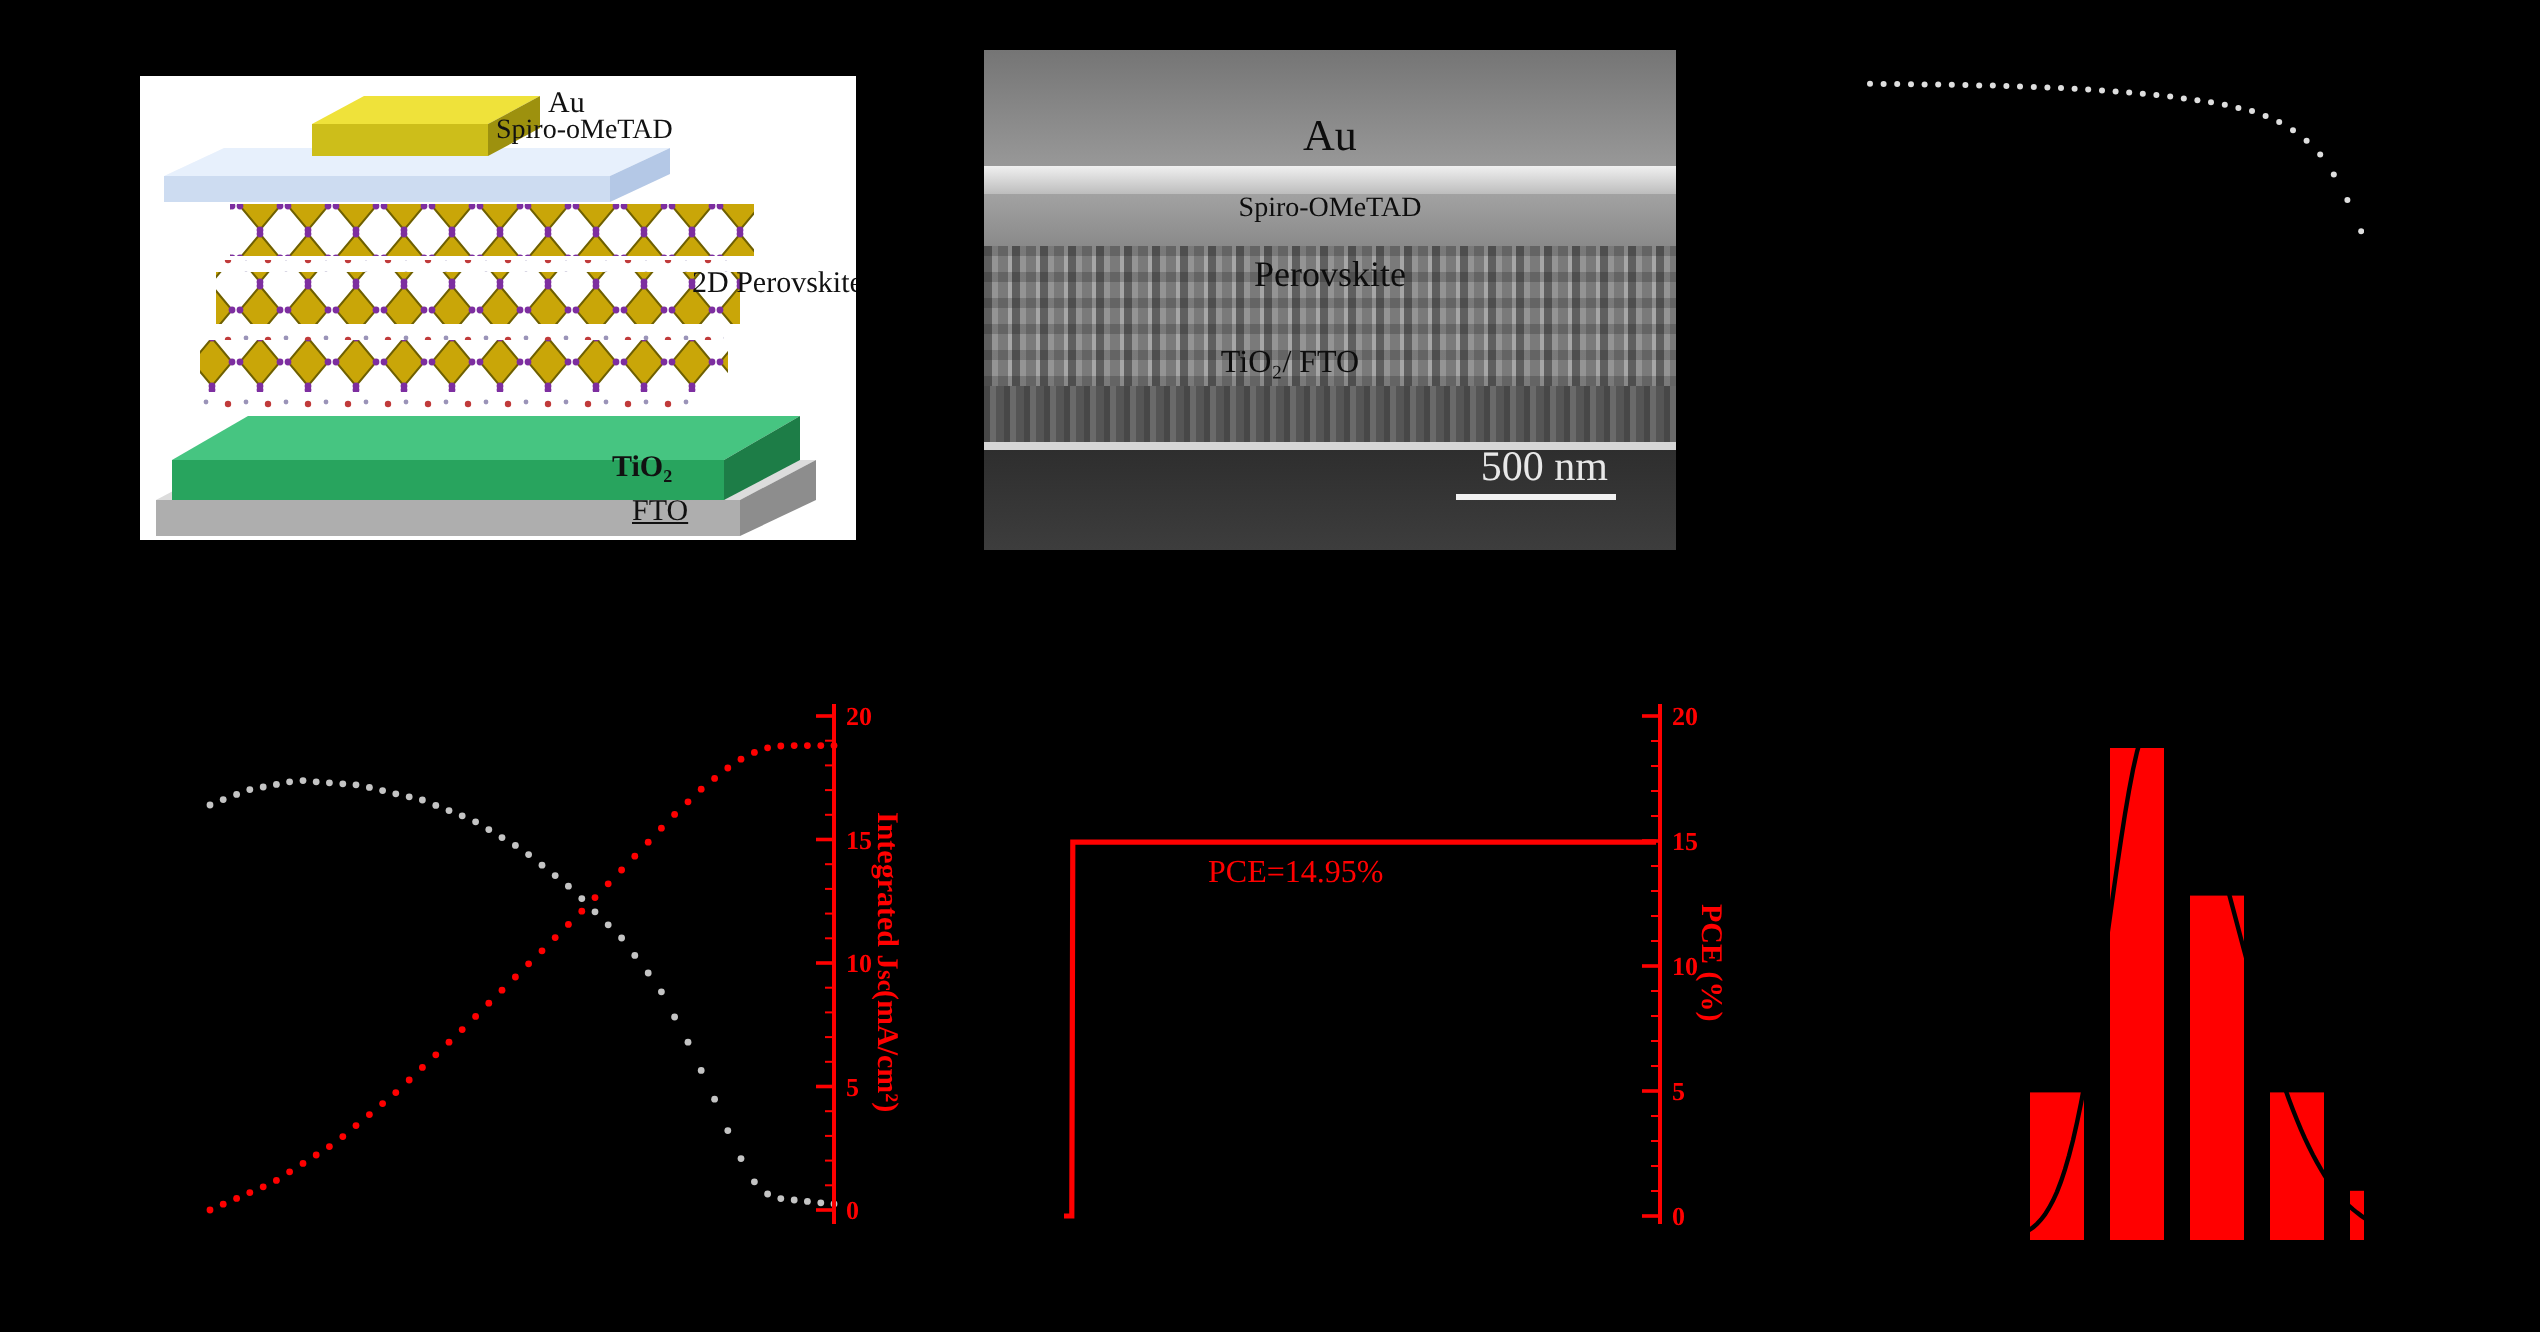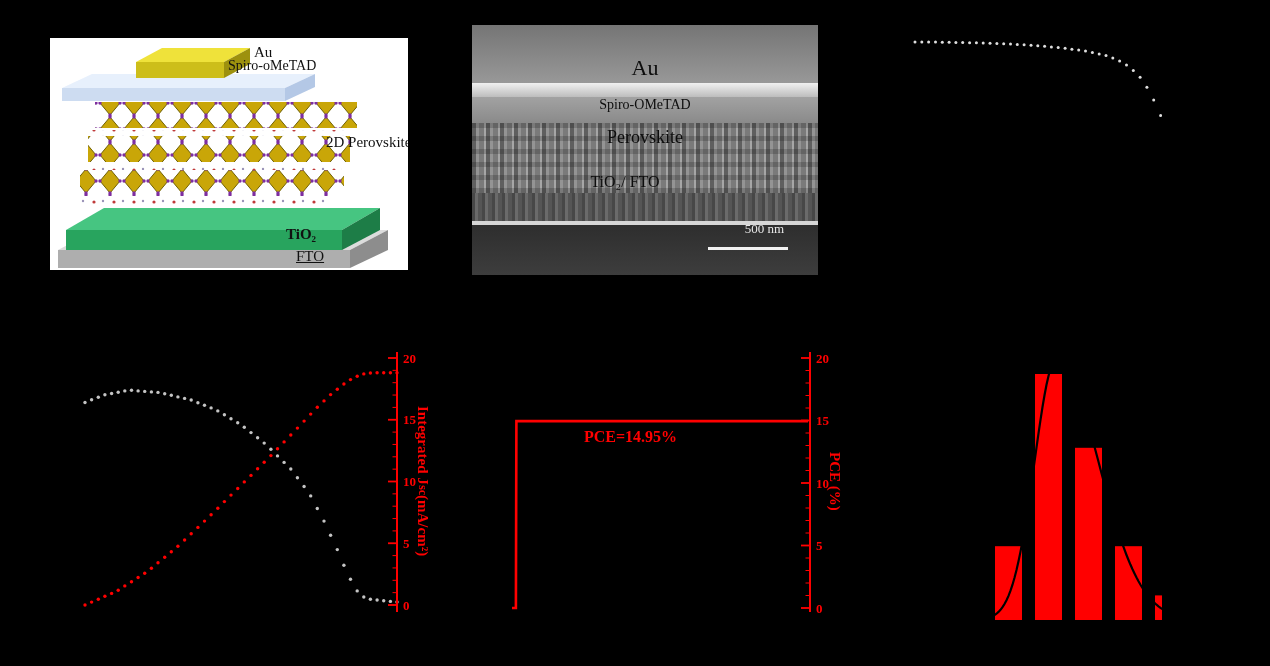--- a/index.html
+++ b/index.html
@@ -1,17 +1,17 @@
 <!DOCTYPE html>
 <html><head>
 <meta charset="utf-8">
 <style>
   html,body{margin:0;padding:0;background:#000;}
   #canvas{position:relative;width:1162px;height:666px;background:#000;overflow:hidden;
-          font-family:"Liberation Serif",serif;}
+          font-family:"Liberation Serif",serif;margin-left:20px;}
 
   
   #panel-a{position:absolute;left:50px;top:38px;width:358px;height:232px;background:#ffffff;overflow:hidden;}
   .pa-label{position:absolute;color:#111;font-size:15px;white-space:nowrap;}
   #pa-au{left:204px;top:6px;}
   #pa-spiro{left:178px;top:20px;font-size:14px;}
   #pa-pero{left:276px;top:96px;}
   #pa-tio2{left:236px;top:188px;font-weight:bold;}
   #pa-fto{left:246px;top:210px;text-decoration:underline;}
 
@@ -25,31 +25,31 @@
       repeating-linear-gradient(0deg,rgba(0,0,0,.18) 0 5px,rgba(255,255,255,0) 5px 13px),
       repeating-linear-gradient(90deg,#5f5f5f 0 4px,#949494 4px 7px,#7a7a7a 7px 12px,#a6a6a6 12px 14px);}
   #sem-sub{top:168px;height:28px;background:repeating-linear-gradient(90deg,#474747 0 3px,#6a6a6a 3px 6px,#555 6px 10px);}
   #sem-line{top:196px;height:4px;background:#d6d6d6;}
   #sem-bottom{top:200px;height:50px;background:linear-gradient(180deg,#2e2e2e,#3d3d3d);}
   .pb-label{position:absolute;left:0;right:0;text-align:center;color:#0d0d0d;}
   #pb-au{top:30px;font-size:22px;}
   #pb-spiro{top:72px;font-size:14px;}
   #pb-pero{top:102px;font-size:18px;}
   #pb-sub{top:148px;font-size:16px;left:-40px;}
-  #pb-scaletext{position:absolute;right:34px;top:196px;color:#e8e8e8;font-size:13px;}
+  #pb-scaletext{position:absolute;right:34px;top:196px;color:#e8e8e8;font-size:21px;}
   #pb-scalebar{position:absolute;right:30px;top:222px;width:80px;height:3px;background:#f2f2f2;}
 
   
   #chart-layer{position:absolute;left:0;top:0;pointer-events:none;}
 
   .vlabel{position:absolute;writing-mode:vertical-rl;color:#ff0000;font-weight:bold;
           font-size:15px;height:258px;top:352px;display:flex;align-items:center;justify-content:center;}
   #vlabel-jsc{left:414px;}
   #vlabel-pce{left:826px;}
-  #pce-annotation{position:absolute;left:584px;top:428px;color:#ff0000;font-weight:bold;font-size:16px;}
+  #pce-annotation{position:absolute;left:584px;top:428px;color:#ff0000;font-weight:normal;font-size:16px;}
 </style>
 </head>
 <body>
 
 <div id="canvas">
 
   <div id="panel-a">
     <svg width="358" height="232" viewBox="0 0 358 232">
       <defs>
         <pattern id="octa" width="24" height="26" patternUnits="userSpaceOnUse">

